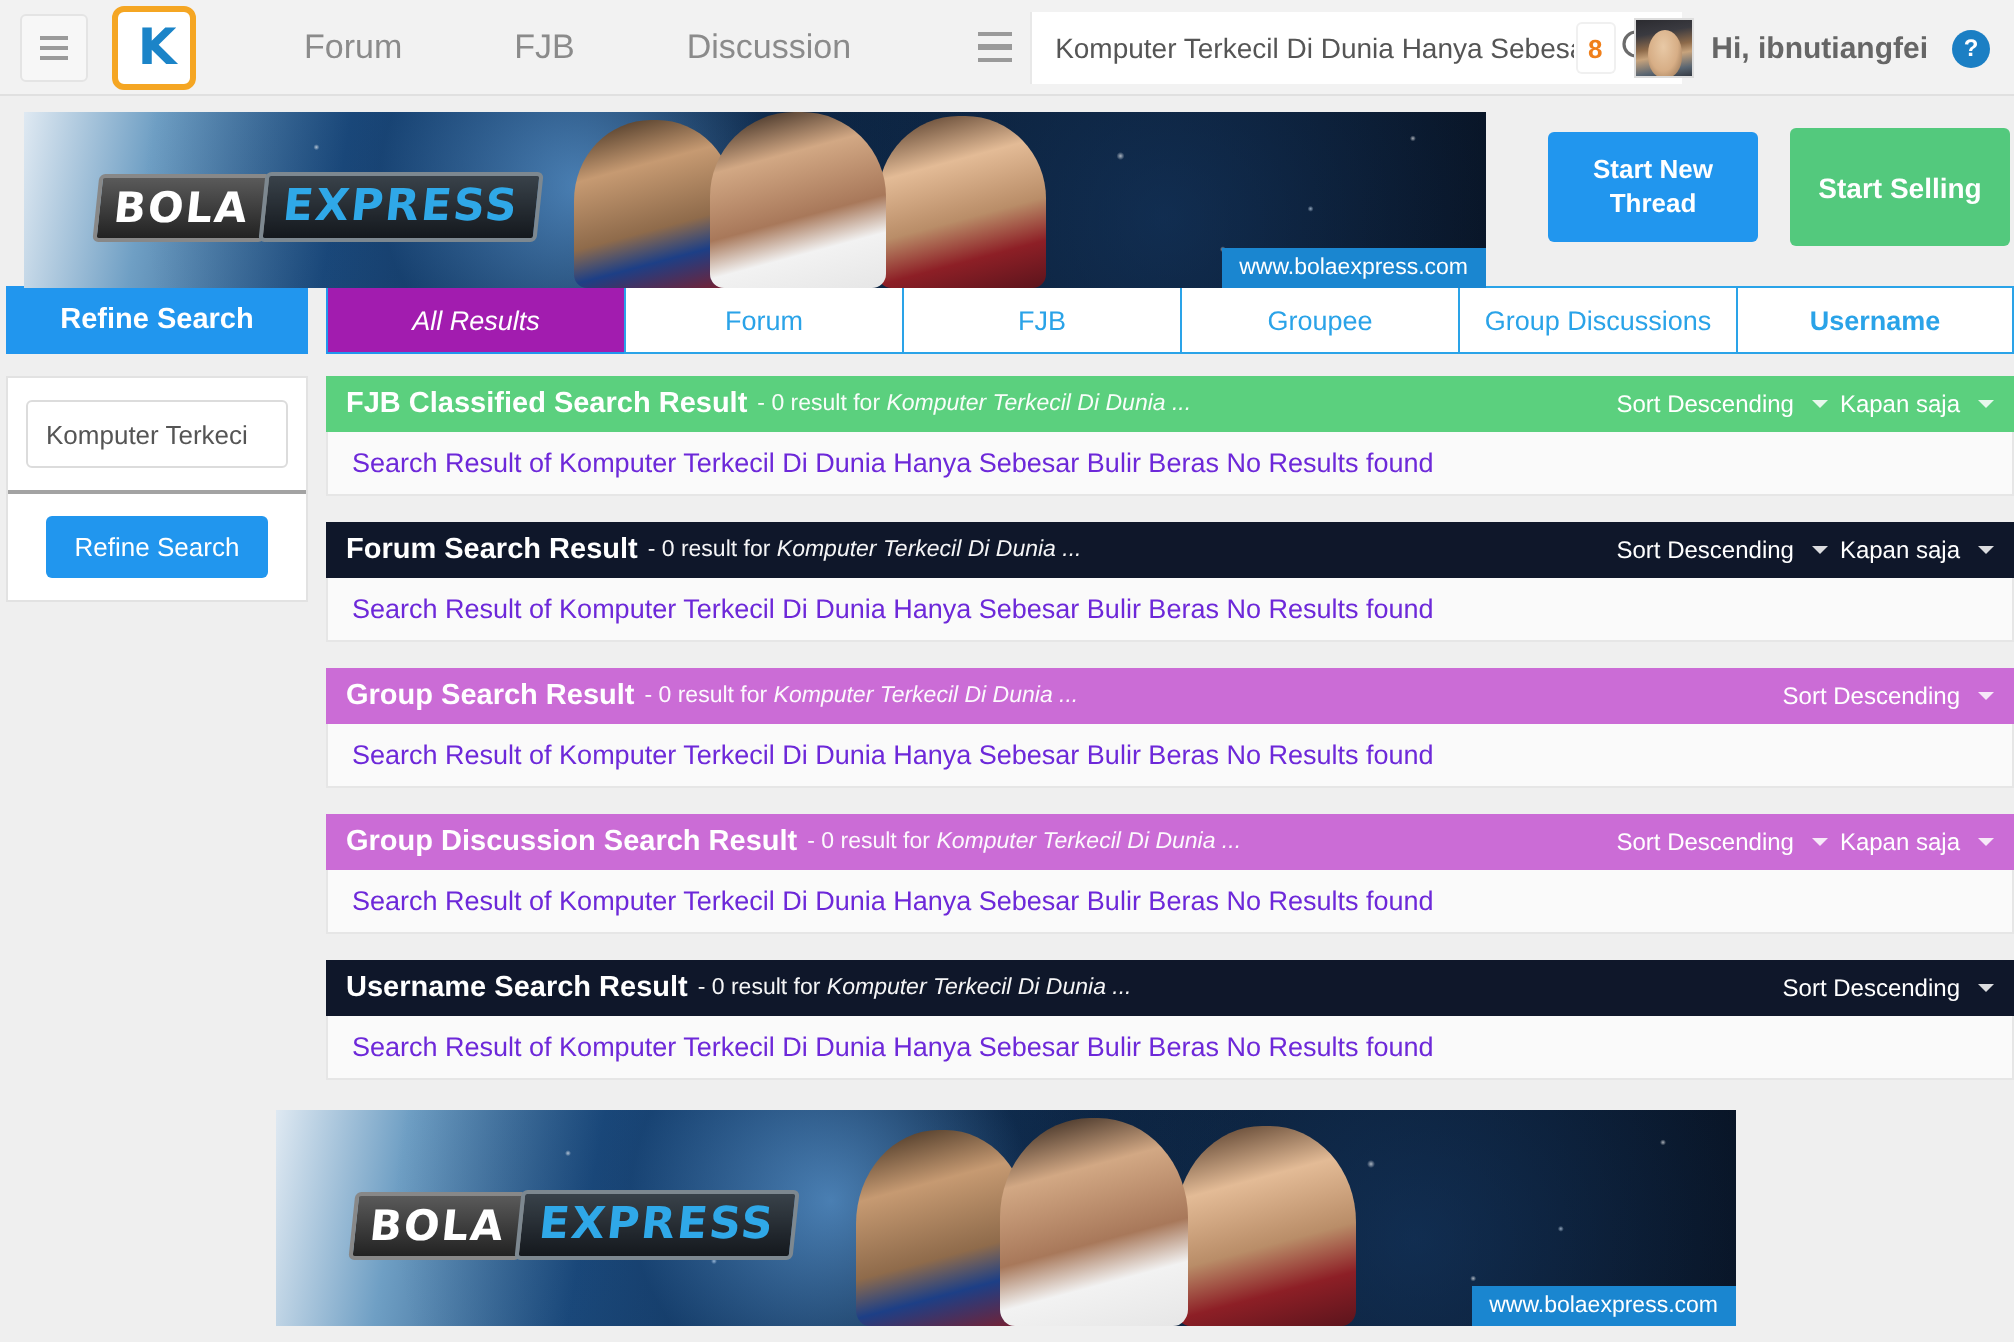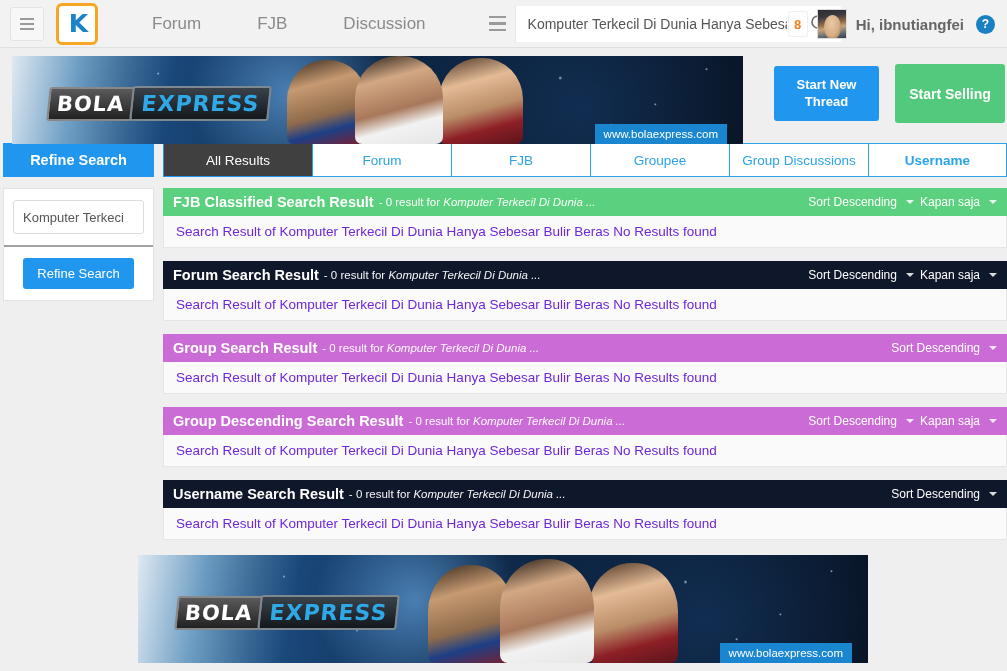--- a/index.html
+++ b/index.html
@@ -181,21 +181,21 @@
     padding: 3px 7px; border:2px solid #888; border-radius:3px;
   }
   .express-txt {
     background: linear-gradient(180deg,#39424a 0%,#14181d 100%);
     color: #2fa8e8; font-family:"DejaVu Sans", sans-serif;
     font-size: 22px; font-weight: bold; letter-spacing:1px;
     padding: 3px 9px; border:2px solid #7d8890; border-radius:3px;
     margin-left:-3px;
   }
   .banner-url {
-    position:absolute; right:16px; bottom:0;
+    position:absolute; right:0; bottom:0;
     background:#1a86d0; color:#fff;
     font-size: 11.5px; padding: 4px 9px;
   }
 
   .banner-actions { display:flex; align-items:center; margin-left:31px; margin-top:8px; }
   .btn-create {
     background:#2196ee; color:#fff; border:none;
     width:105px; height:55px;
     font-size:13px; font-weight:bold; line-height:1.3;
     border-radius:3px; cursor:pointer;
@@ -222,21 +222,21 @@
   .tab {
     height:34px; padding:0 14px;
     border:1px solid #2aa3e8;
     border-right:none;
     background:#fff; color:#2aa3e8;
     font-size:13.5px;
     display:flex; align-items:center; justify-content:center;
     cursor:pointer; white-space:nowrap;
   }
   .tab:last-child { border-right:1px solid #2aa3e8;font-weight:bold; }
-  .tab.active { background:#404040; color:#fff; border-color:#2196ee; }
+  .tab.active { background:#a21caf; color:#fff; border-color:#2196ee;font-style:italic; }
   .tab-w-all   { width:149px; }
   .tab-w-forum { width:139px; }
   .tab-w-fjb   { width:139px; }
   .tab-w-groupee { width:139px; }
   .tab-w-gd    { width:139px; }
   .tab-w-user  { width:139px; }
 
   
   .content { display:flex; padding-left:3px; margin-top:11px; }
   .sidebar { width:151px; flex-shrink:0; }
@@ -429,21 +429,21 @@
         <span class="sortctl">
           <span>Sort Descending</span>
           <span class="caret"></span>
         </span>
       </div>
       <div class="panel-body">Search Result of Komputer Terkecil Di Dunia Hanya Sebesar Bulir Beras No Results found</div>
     </div>
 
     <div class="panel">
       <div class="panel-head hdr-purple">
-        <span class="panel-title">Group Descending Search Result</span>
+        <span class="panel-title">Group Discussion Search Result</span>
         <span class="panel-sub"><span>- 0 result for </span><em>Komputer Terkecil Di Dunia ...</em></span>
         <span class="panel-spacer"></span>
         <span class="sortctl">
           <span>Sort Descending</span>
           <span class="caret"></span>
         </span>
         <span class="sortctl">
           <span>Kapan saja</span>
           <span class="caret"></span>
         </span>

